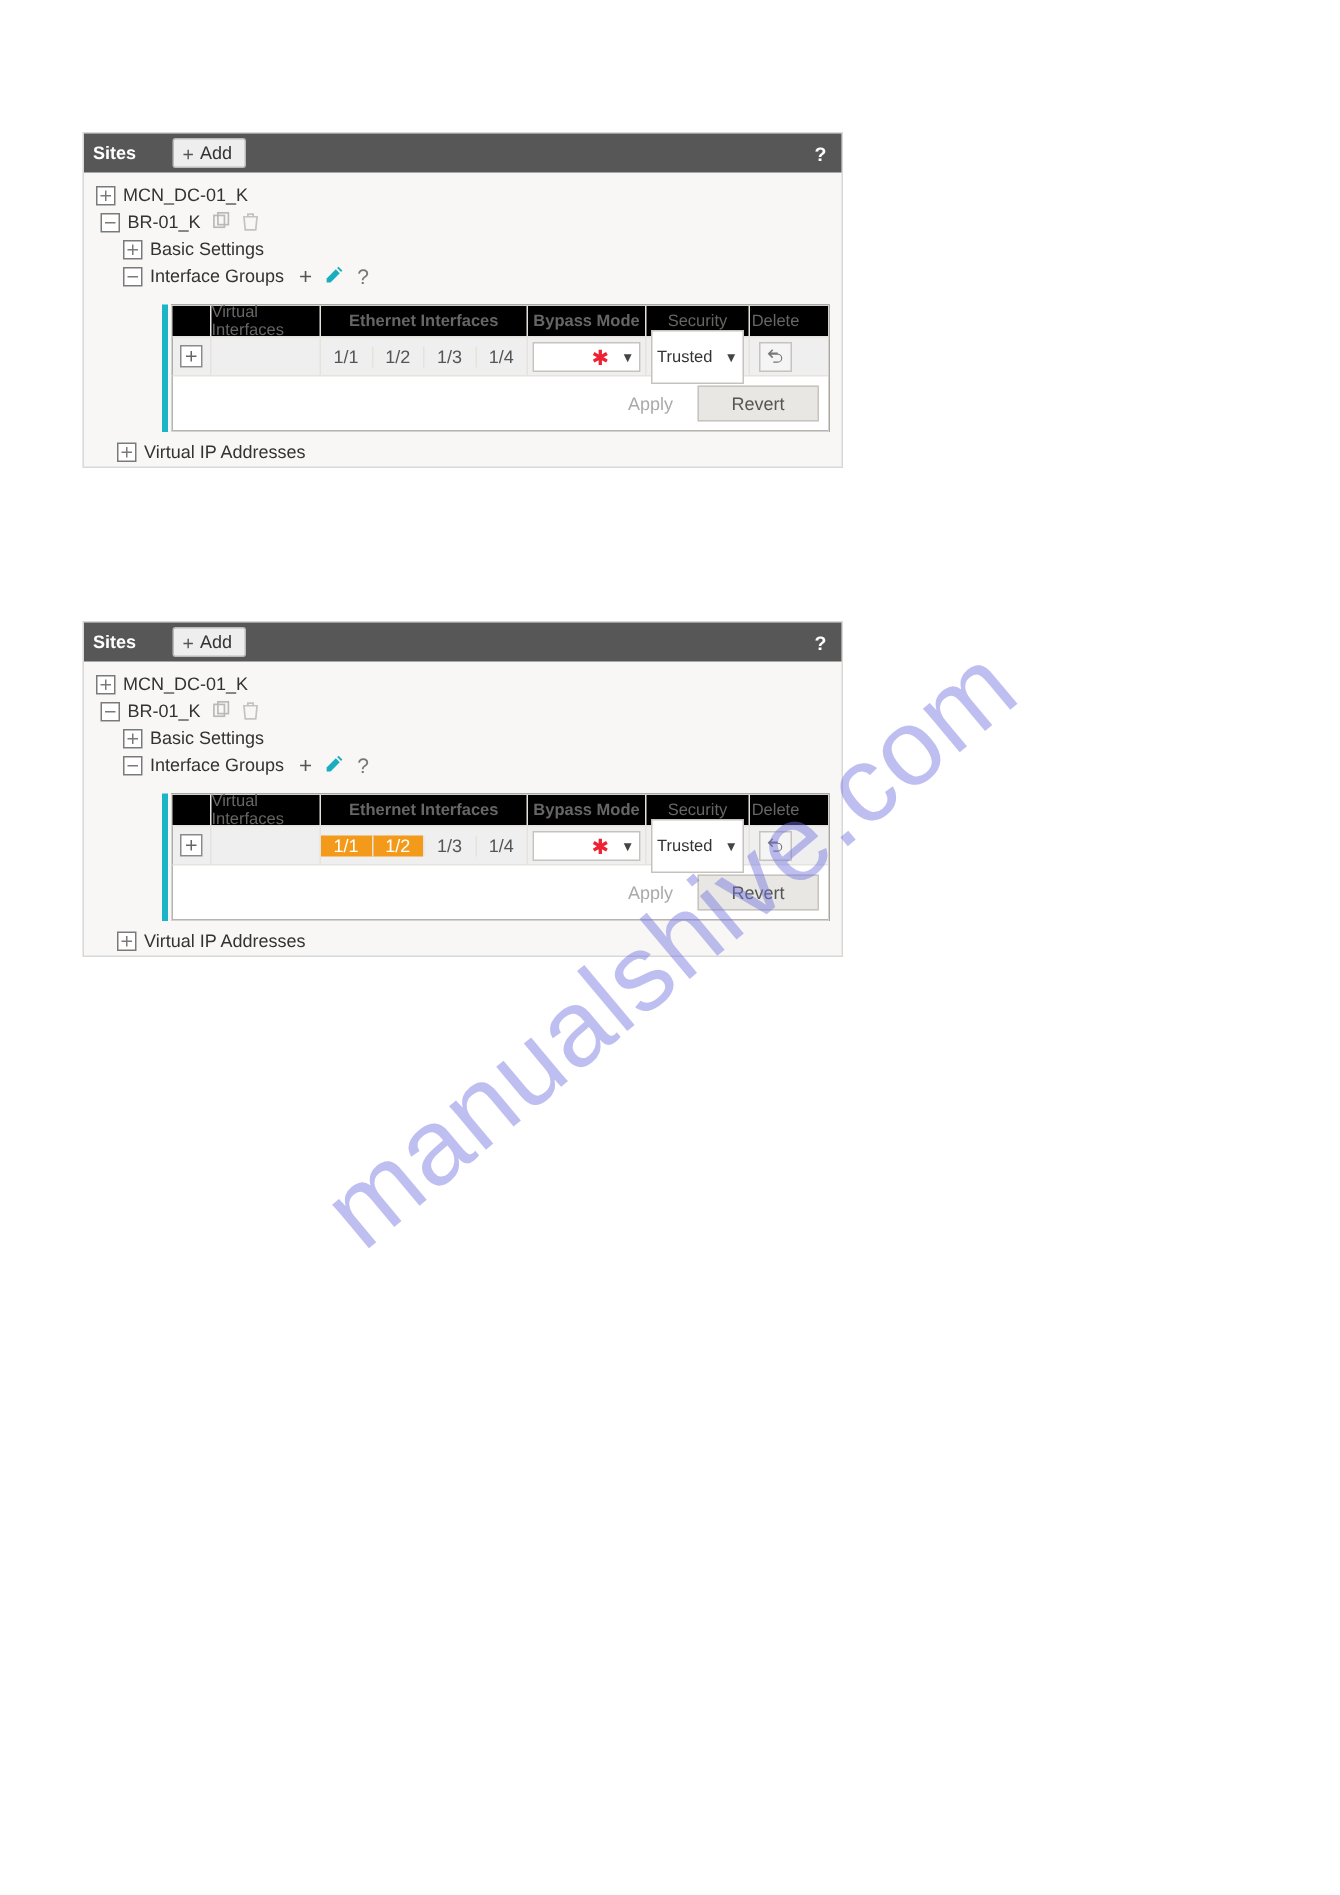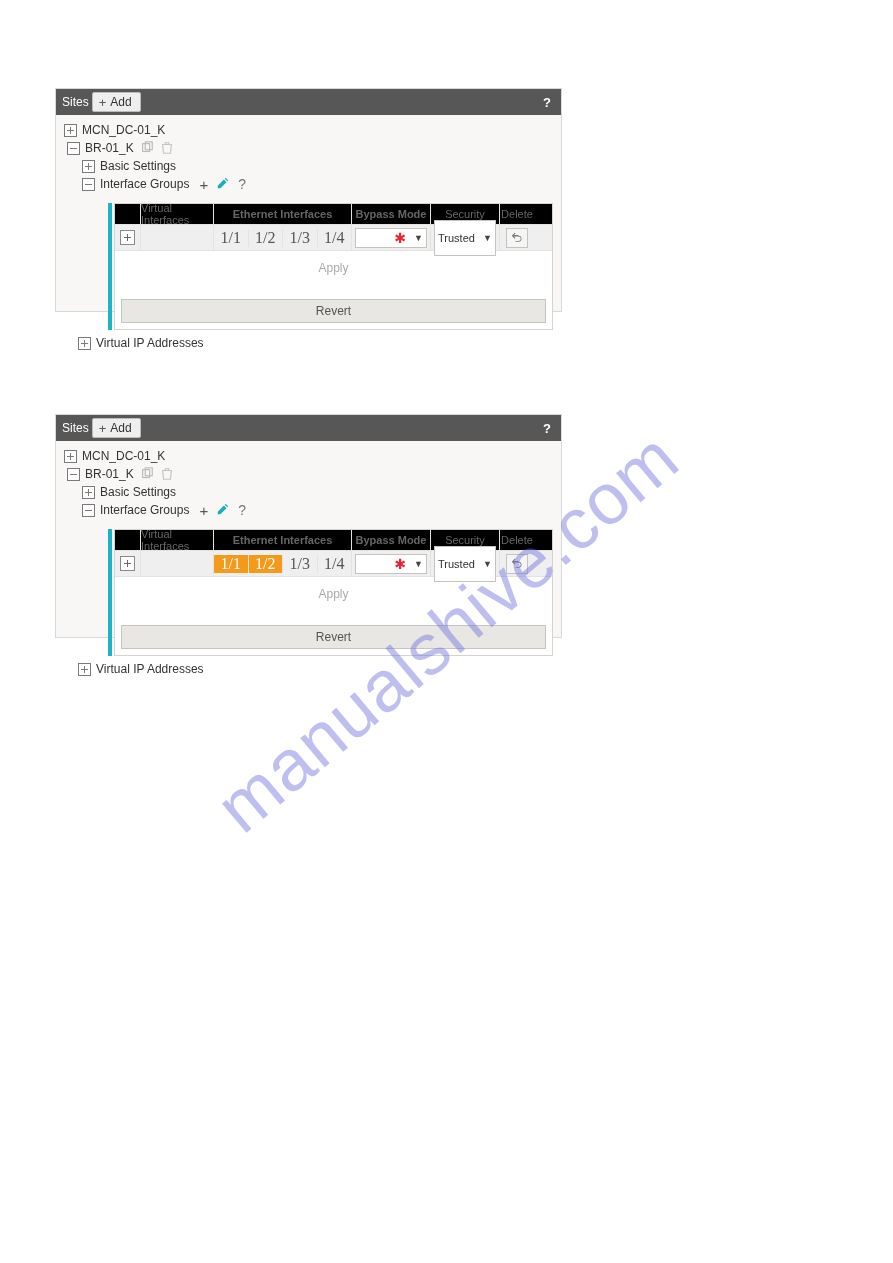--- a/index.html
+++ b/index.html
@@ -26,21 +26,21 @@
 
     .panel-header {
       height: 26px;
       background: #575757;
       color: #fff;
       display: flex;
       align-items: center;
       padding: 0 4px 0 6px;
       position: relative;
     }
-    .panel-title { font-weight: normal; font-size: 12px; margin-right: 3px; }
+    .panel-title { font-weight: bold; font-size: 12px; margin-right: 24px; }
     .btn-add {
       display: flex;
       align-items: center;
       gap: 4px;
       background: #eeeeee;
       border: 1px solid #bbb;
       border-radius: 2px;
       height: 20px;
       padding: 0 8px 0 6px;
       font-size: 12px;
@@ -150,26 +150,25 @@
     }
     .box-add::before { content:""; position:absolute; left:3px; right:3px; top:6px; height:1px; background:#666; }
     .box-add::after { content:""; position:absolute; top:3px; bottom:3px; left:6px; width:1px; background:#666; }
 
     .eth-cells { display:flex; width:138px; height:100%; }
     .eth-cell {
       flex: 1;
       display:flex;
       align-items:center;
       justify-content:center;
-      font-size: 16px;
+      font-size: 12px;
       color: #555;
       cursor: pointer;
       border-left: 1px solid #e6e3de;
       background: #efefef;
-      font-family: Liberation Serif, serif;
     }
     .eth-cell:first-child { border-left: none; }
     .eth-cell.sel { background: #f39a1b; color: #fff; }
 
     .bm-cell { width: 79px; padding: 0 3px; justify-content: flex-start !important; }
     .bm-select {
       width: 100%; height: 20px;
       border: 1px solid #c6c3be;
       background: #fff;
       position: relative;
@@ -190,25 +189,24 @@
       border: 1px solid #c6c3be;
       background: #f5f5f5;
       display:flex; align-items:center; justify-content:center;
       cursor: pointer;
     }
     .undo-btn svg { width: 12px; height: 12px; fill: #777; }
 
     .grid-footer {
       display:flex;
       justify-content:flex-end;
-      gap: 20px;
+      gap: 8px;
       padding: 6px 6px 6px 6px;
       background: #fff;
       border-top: 1px solid #e6e3de;
-      flex-direction: column;
     }
     .btn-apply {
       border: none; background: transparent;
       color: #aaa; font-size: 12px; padding: 4px 8px;
       cursor: default;
     }
     .btn-revert {
       border: 1px solid #c7c4bf; background: #e9e7e3;
       color: #555; font-size: 12px; padding: 4px 22px;
       cursor: pointer;

